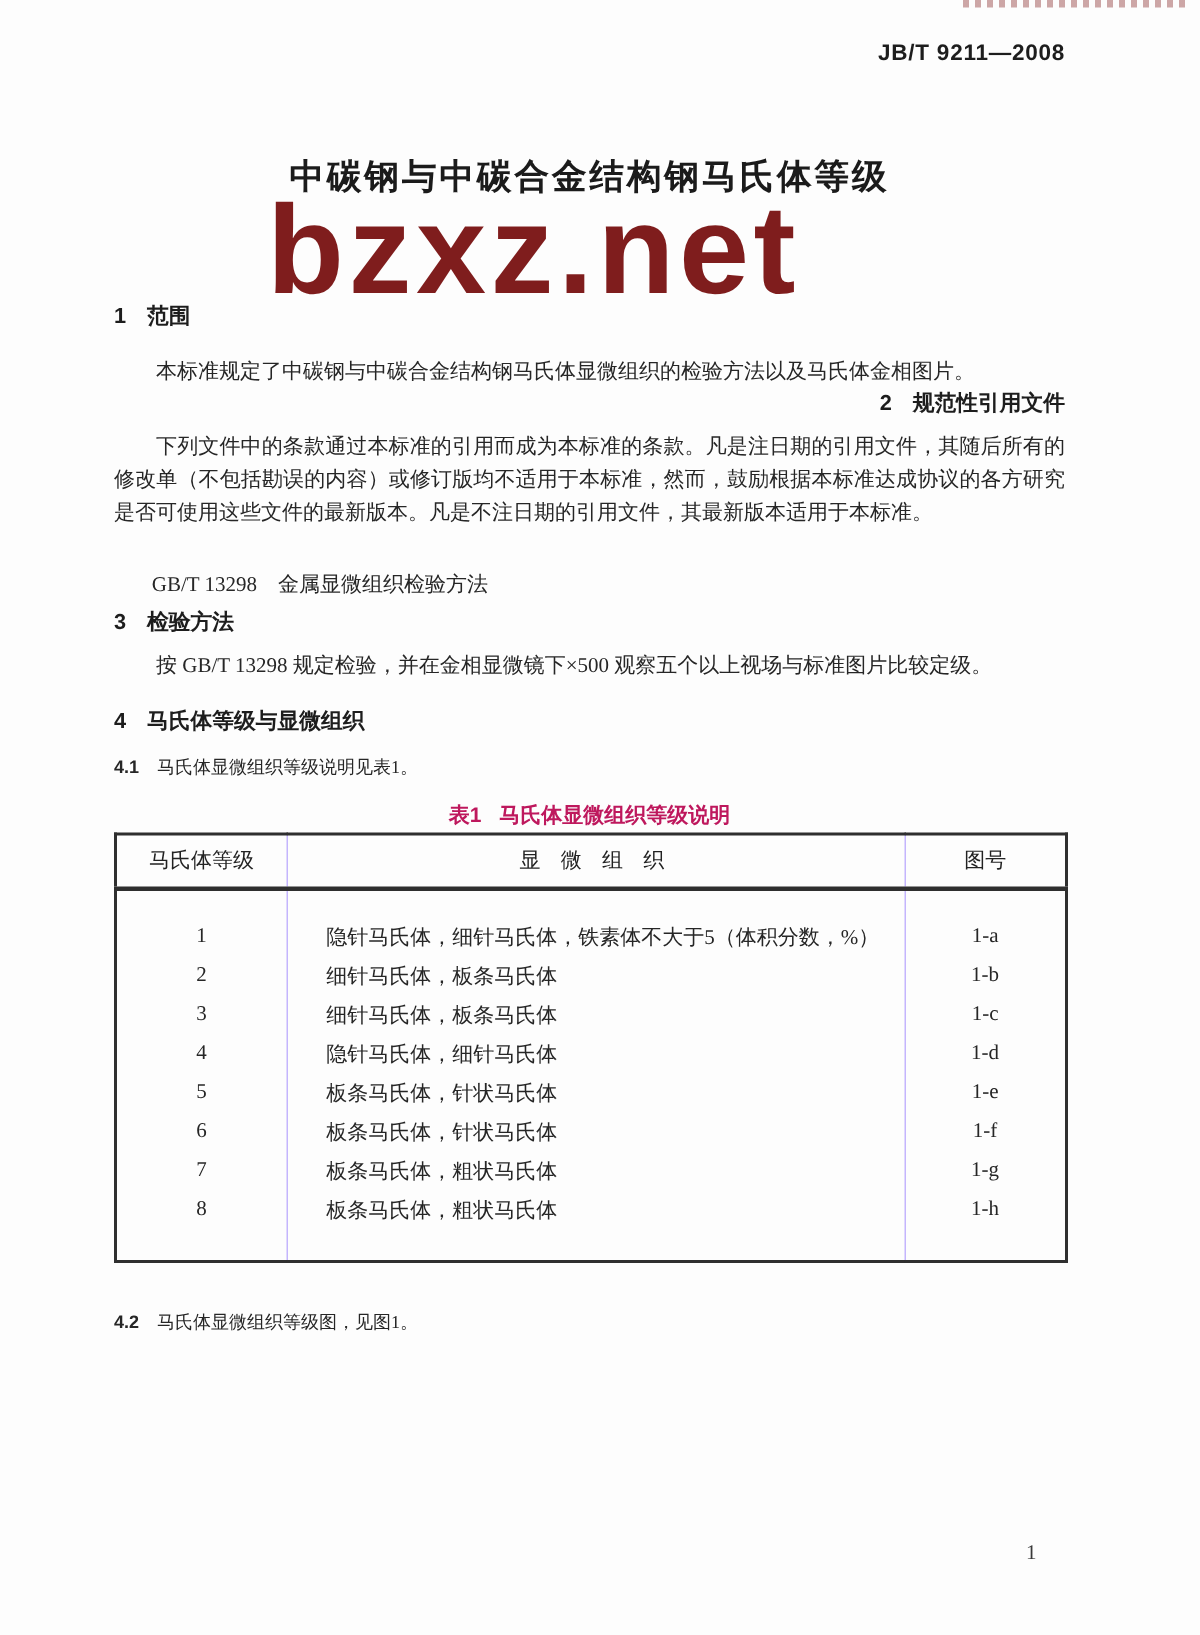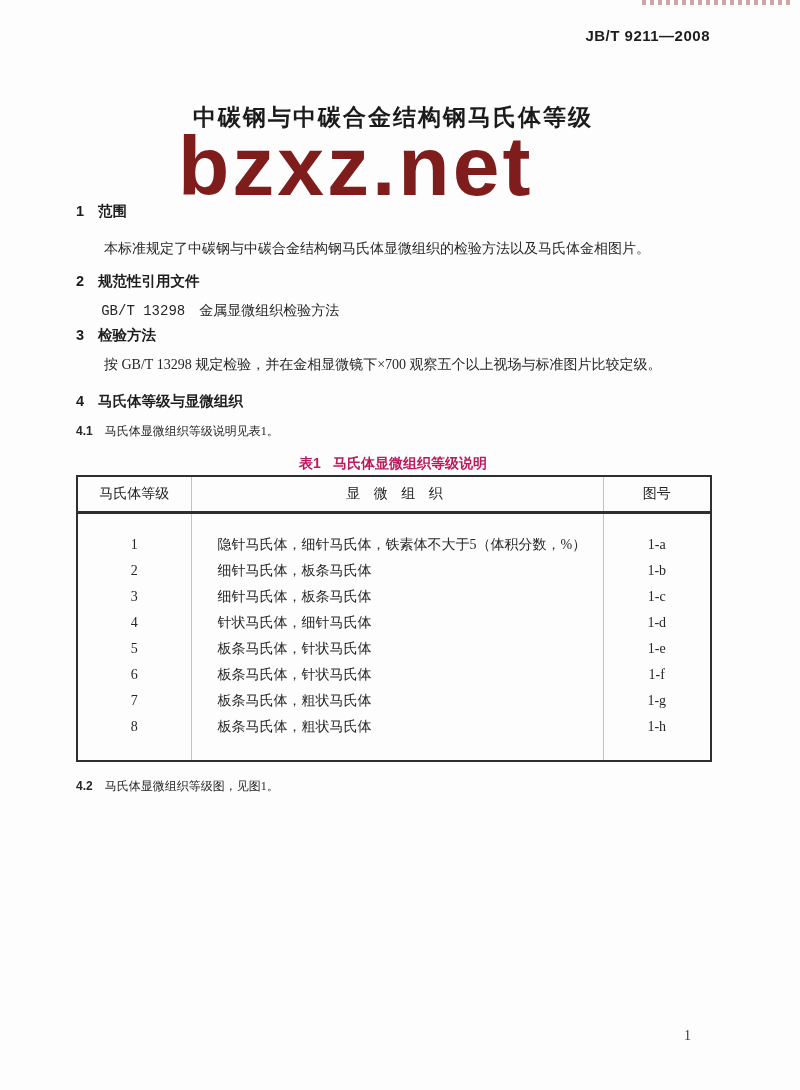--- a/index.html
+++ b/index.html
@@ -33,30 +33,30 @@
     font-family:"Liberation Sans","DejaVu Sans",sans-serif;
     font-weight:bold;font-size:23px;line-height:34px;letter-spacing:2px;color:#1b1b1b;
   }
 
   .h{
     font-family:"Liberation Sans","DejaVu Sans",sans-serif;
     font-weight:bold;font-size:14.5px;line-height:18px;color:#1d1d1d;
   }
   .h .no{display:inline-block;margin-right:14px;}
   .h1{margin-top:68px;}
-  .h2{margin-top:12px;}
+  .h2{margin-top:0;text-align:right;}
   .h3{margin-top:4px;}
   .h4{margin-top:16px;}
 
   .para{
     margin:10px 0 0 0;font-size:14px;line-height:22px;text-align:justify;
     text-indent:2em;color:#262626;
   }
   .p1{margin-top:18px;}
-  .ref{margin-top:10px;text-indent:1.8em;font-family:Liberation Mono, monospace;}
+  .ref{margin-top:26px;text-indent:1.8em;}
 
   .sub{margin-top:10px;font-size:12px;line-height:22px;color:#262626;}
   .sub .no{display:inline-block;margin-right:12px;font-family:"Liberation Sans","DejaVu Sans",sans-serif;font-weight:bold;}
 
   .tbl-caption{
     margin-top:12px;text-align:center;
     font-family:"Liberation Sans","DejaVu Sans",sans-serif;
     font-weight:bold;font-size:14px;line-height:18px;color:#be185d;
   }
   .tbl-caption .cap-no{margin-right:12px;}
@@ -104,26 +104,27 @@
     <h1 class="title">中碳钢与中碳合金结构钢马氏体等级</h1>
 
     <div class="h h1">
       <span class="no">1</span><span>范围</span>
     </div>
     <p class="para p1">本标准规定了中碳钢与中碳合金结构钢马氏体显微组织的检验方法以及马氏体金相图片。</p>
 
     <div class="h h2">
       <span class="no">2</span><span>规范性引用文件</span>
     </div>
+    <p class="para">下列文件中的条款通过本标准的引用而成为本标准的条款。凡是注日期的引用文件，其随后所有的修改单（不包括勘误的内容）或修订版均不适用于本标准，然而，鼓励根据本标准达成协议的各方研究是否可使用这些文件的最新版本。凡是不注日期的引用文件，其最新版本适用于本标准。</p>
     <p class="para ref">GB/T 13298　金属显微组织检验方法</p>
 
     <div class="h h3">
       <span class="no">3</span><span>检验方法</span>
     </div>
-    <p class="para">按 GB/T 13298 规定检验，并在金相显微镜下×700 观察五个以上视场与标准图片比较定级。</p>
+    <p class="para">按 GB/T 13298 规定检验，并在金相显微镜下×500 观察五个以上视场与标准图片比较定级。</p>
 
     <div class="h h4">
       <span class="no">4</span><span>马氏体等级与显微组织</span>
     </div>
     <div class="sub">
       <span class="no">4.1</span><span>马氏体显微组织等级说明见表1。</span>
     </div>
 
     <div class="tbl-caption">
       <span class="cap-no">表1</span><span>马氏体显微组织等级说明</span>
@@ -158,21 +159,21 @@
           <td class="desc">细针马氏体，板条马氏体</td>
           <td class="fig">1-b</td>
         </tr>
         <tr>
           <td class="grade">3</td>
           <td class="desc">细针马氏体，板条马氏体</td>
           <td class="fig">1-c</td>
         </tr>
         <tr>
           <td class="grade">4</td>
-          <td class="desc">针状马氏体，细针马氏体</td>
+          <td class="desc">隐针马氏体，细针马氏体</td>
           <td class="fig">1-d</td>
         </tr>
         <tr>
           <td class="grade">5</td>
           <td class="desc">板条马氏体，针状马氏体</td>
           <td class="fig">1-e</td>
         </tr>
         <tr>
           <td class="grade">6</td>
           <td class="desc">板条马氏体，针状马氏体</td>
@@ -189,21 +190,21 @@
           <td class="fig">1-h</td>
         </tr>
         <tr class="sp-bot">
             <td></td>
             <td></td>
             <td></td>
           </tr>
       </tbody>
     </table>
 
-    <div class="sub" style="margin-top:13px;">
+    <div class="sub" style="margin-top:28px;">
       <span class="no">4.2</span><span>马氏体显微组织等级图，见图1。</span>
     </div>
 
   </div>
 
   <div class="page-num">1</div>
 
 </div>
 
 </body></html>

